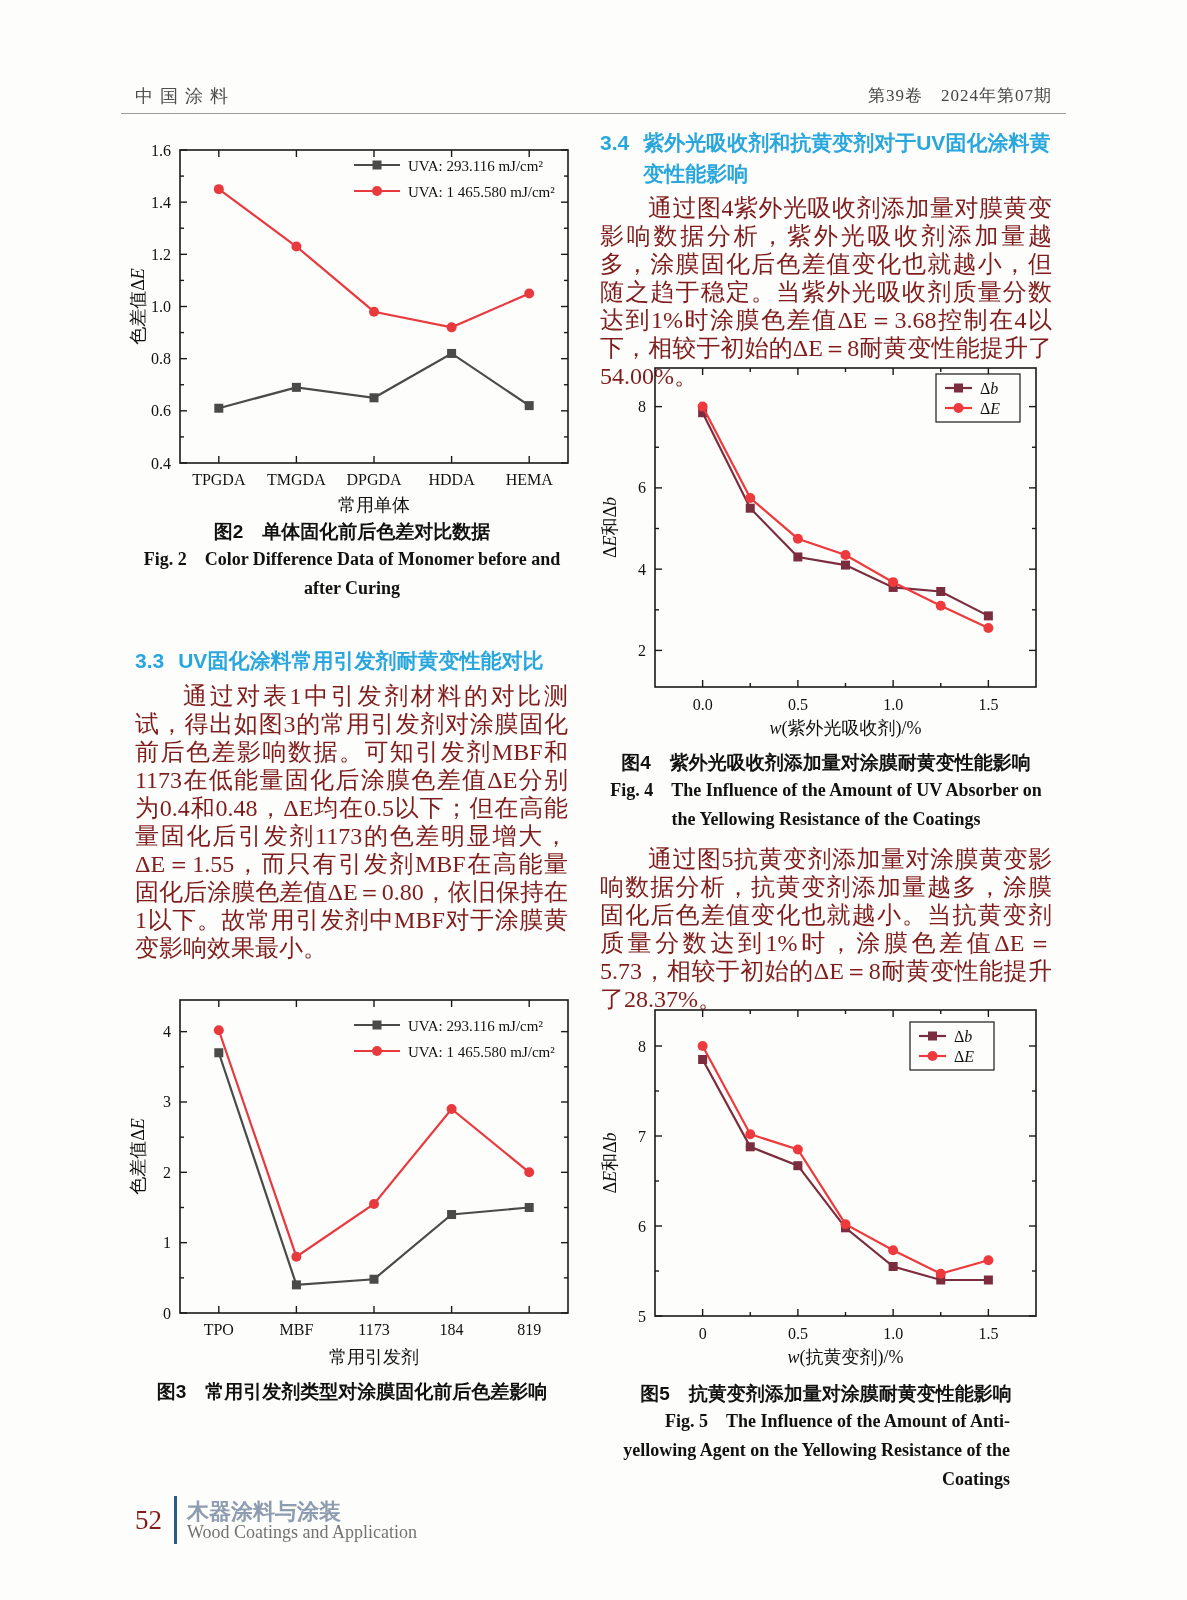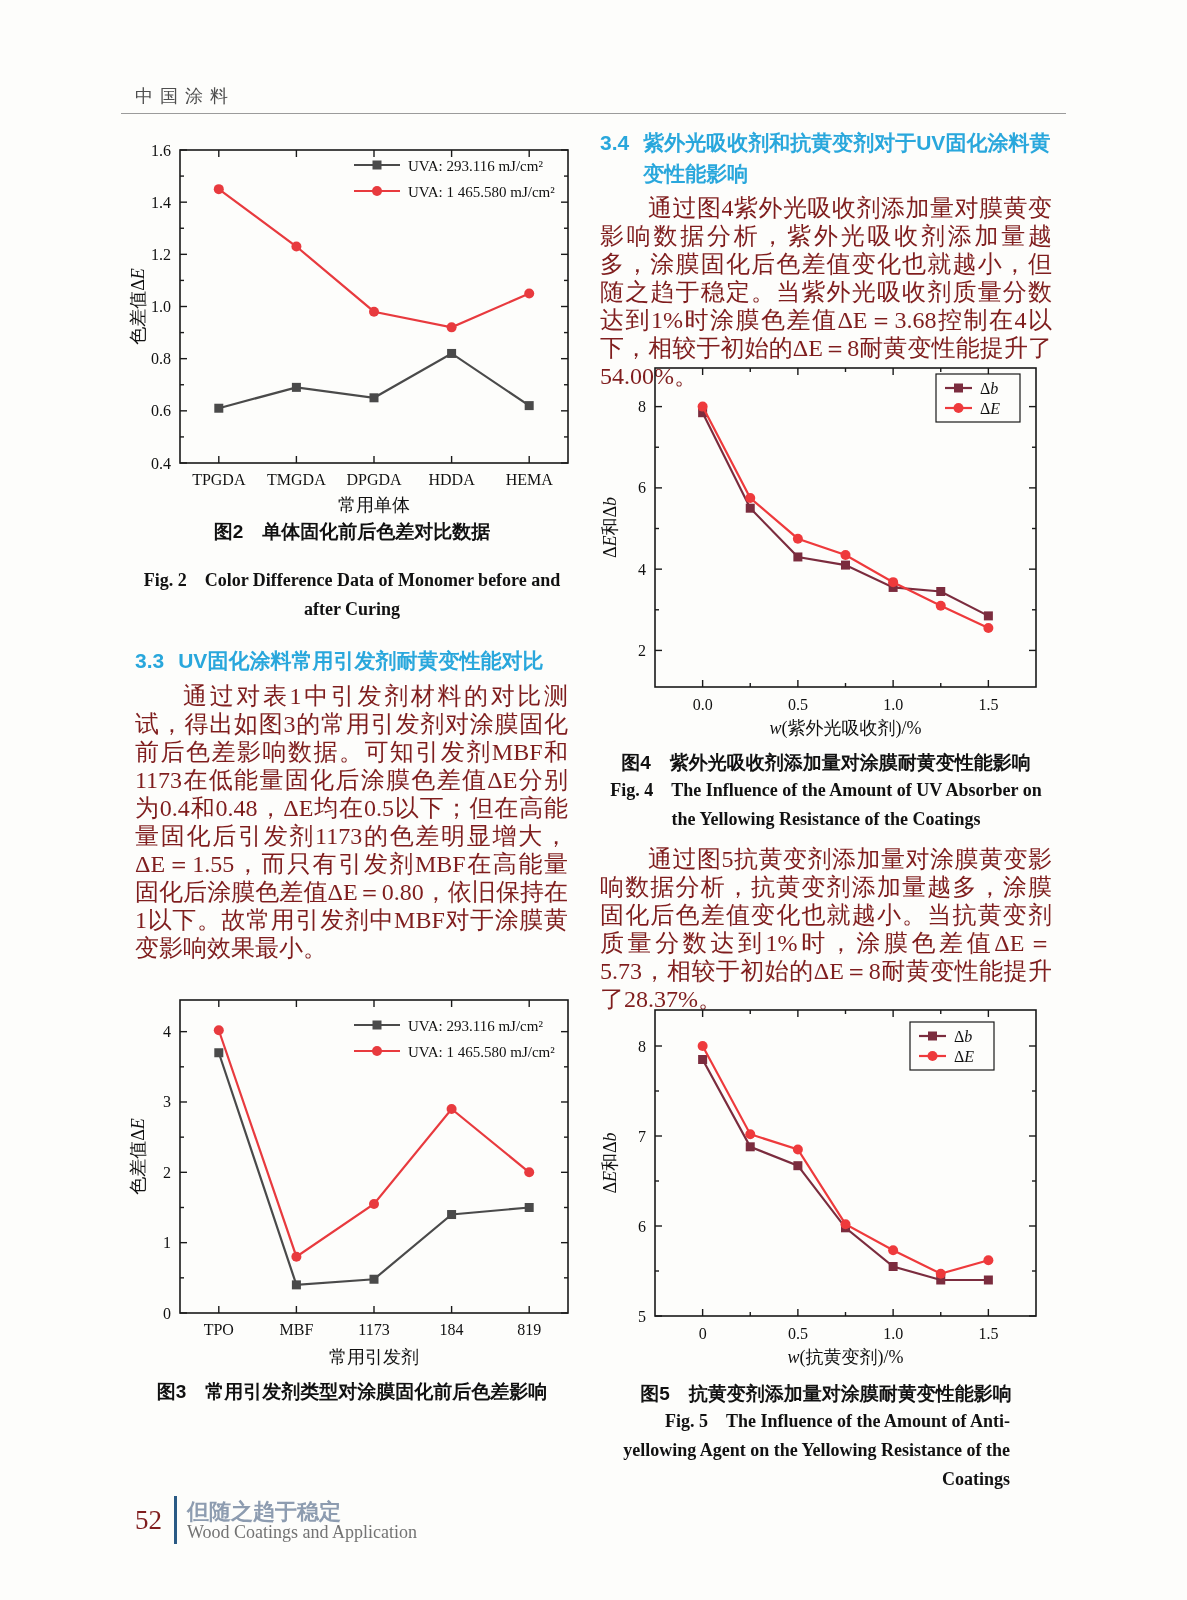--- a/index.html
+++ b/index.html
@@ -23,20 +23,21 @@
                  font-size:22px;color:#8d9cb0;line-height:24px;}
   .footer .jn-en{font-size:18px;color:#737373;line-height:17px;}
   svg{display:block;}
 </style>
 </head>
 <body>
 
 <div class="page">
 
   <div class="abs hdr-left">中国涂料</div>
+  <div class="abs hdr-right">第39卷　2024年第07期</div>
   <div class="abs hdr-rule"></div>
 
   <svg id="c2" class="abs" style="left:128px;top:140px;" width="448" height="375" viewBox="0 0 448 375">
       <rect x="52" y="10" width="388" height="313" fill="none" stroke="#1a1a1a" stroke-width="1.6"></rect>
       <g stroke="#1a1a1a" stroke-width="1.4">
         <line x1="52" y1="323" x2="59" y2="323"></line>
         <line x1="433" y1="323" x2="440" y2="323"></line>
         <line x1="52" y1="270.83333333333337" x2="59" y2="270.83333333333337"></line>
         <line x1="433" y1="270.83333333333337" x2="440" y2="270.83333333333337"></line>
         <line x1="52" y1="218.66666666666669" x2="59" y2="218.66666666666669"></line>
@@ -106,21 +107,21 @@
         <line x1="226" y1="51" x2="272" y2="51" stroke="#e83a3e" stroke-width="2.2"></line>
         <circle cx="249" cy="51" r="5" fill="#e83a3e"></circle>
       </g>
       <text x="280" y="30.5" fill="#111" font-size="15" font-family="&quot;Liberation Serif&quot;,&quot;DejaVu Serif&quot;,serif" text-anchor="start">UVA: 293.116 mJ/cm²</text>
       <text x="280" y="56.5" fill="#111" font-size="15" font-family="&quot;Liberation Serif&quot;,&quot;DejaVu Serif&quot;,serif" text-anchor="start">UVA: 1 465.580 mJ/cm²</text>
       <text x="246" y="371" fill="#111" font-size="18" font-family="&quot;Liberation Serif&quot;,&quot;DejaVu Serif&quot;,serif" text-anchor="middle"><tspan>常用单体</tspan></text>
       <text x="16" y="166.5" fill="#111" font-size="18" font-family="&quot;Liberation Serif&quot;,&quot;DejaVu Serif&quot;,serif" text-anchor="middle" transform="rotate(-90 16 166.5)"><tspan>色差值Δ</tspan><tspan font-style="italic">E</tspan></text>
     </svg>
 
   <div class="abs cap-cn" style="left:131px;top:519px;width:442px;">图2　单体固化前后色差对比数据</div>
-  <div class="abs cap-en" style="left:131px;top:566px;width:442px;">Fig. 2　Color Difference Data of Monomer before and after Curing</div>
+  <div class="abs cap-en" style="left:131px;top:545px;width:442px;">Fig. 2　Color Difference Data of Monomer before and after Curing</div>
 
   <div class="abs sec-head" style="left:135px;top:645px;width:433px;">
     <span class="num">3.3</span>
     <span class="txt">UV固化涂料常用引发剂耐黄变性能对比</span>
   </div>
   <div class="abs para" style="left:135px;top:682px;width:433px;">通过对表1中引发剂材料的对比测试，得出如图3的常用引发剂对涂膜固化前后色差影响数据。可知引发剂MBF和1173在低能量固化后涂膜色差值ΔE分别为0.4和0.48，ΔE均在0.5以下；但在高能量固化后引发剂1173的色差明显增大，ΔE＝1.55，而只有引发剂MBF在高能量固化后涂膜色差值ΔE＝0.80，依旧保持在1以下。故常用引发剂中MBF对于涂膜黄变影响效果最小。</div>
 
   <svg id="c3" class="abs" style="left:128px;top:973px;" width="448" height="402" viewBox="0 0 448 402">
       <rect x="52" y="27" width="388" height="313" fill="none" stroke="#1a1a1a" stroke-width="1.6"></rect>
       <g stroke="#1a1a1a" stroke-width="1.4">
@@ -350,18 +351,18 @@
       <text x="18" y="163" fill="#111" font-size="18" font-family="&quot;Liberation Serif&quot;,&quot;DejaVu Serif&quot;,serif" text-anchor="middle" transform="rotate(-90 18 163)"><tspan>Δ</tspan><tspan font-style="italic">E</tspan><tspan>和Δ</tspan><tspan font-style="italic">b</tspan></text>
     </svg>
 
   <div class="abs cap-cn" style="left:610px;top:1381px;width:432px;">图5　抗黄变剂添加量对涂膜耐黄变性能影响</div>
   <div class="abs cap-en" style="left:608px;top:1407px;width:402px;text-align:right;">Fig. 5　The Influence of the Amount of Anti-yellowing Agent on the Yellowing Resistance of the Coatings</div>
 
   <div class="abs footer">
     <span class="pn">52</span>
     <span class="bar"></span>
     <span>
-      <div class="jn-cn">但随之趋于稳定</div>
+      <div class="jn-cn">木器涂料与涂装</div>
       <div class="jn-en">Wood Coatings and Application</div>
     </span>
   </div>
 
 </div>
 
 </body></html>

